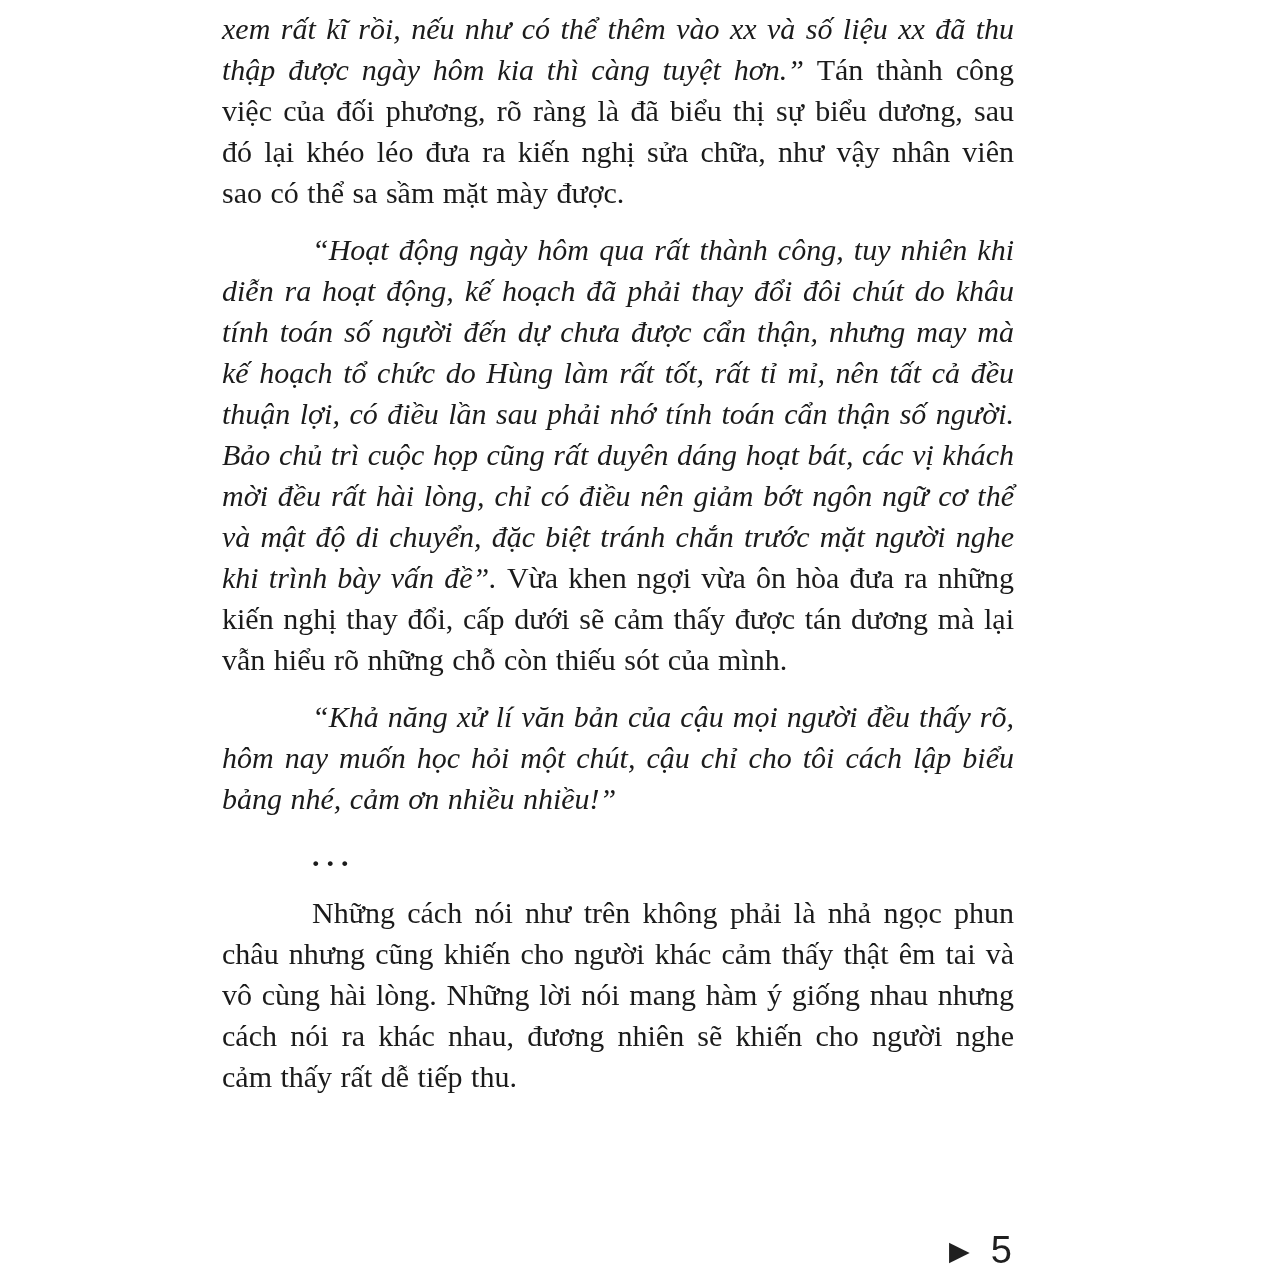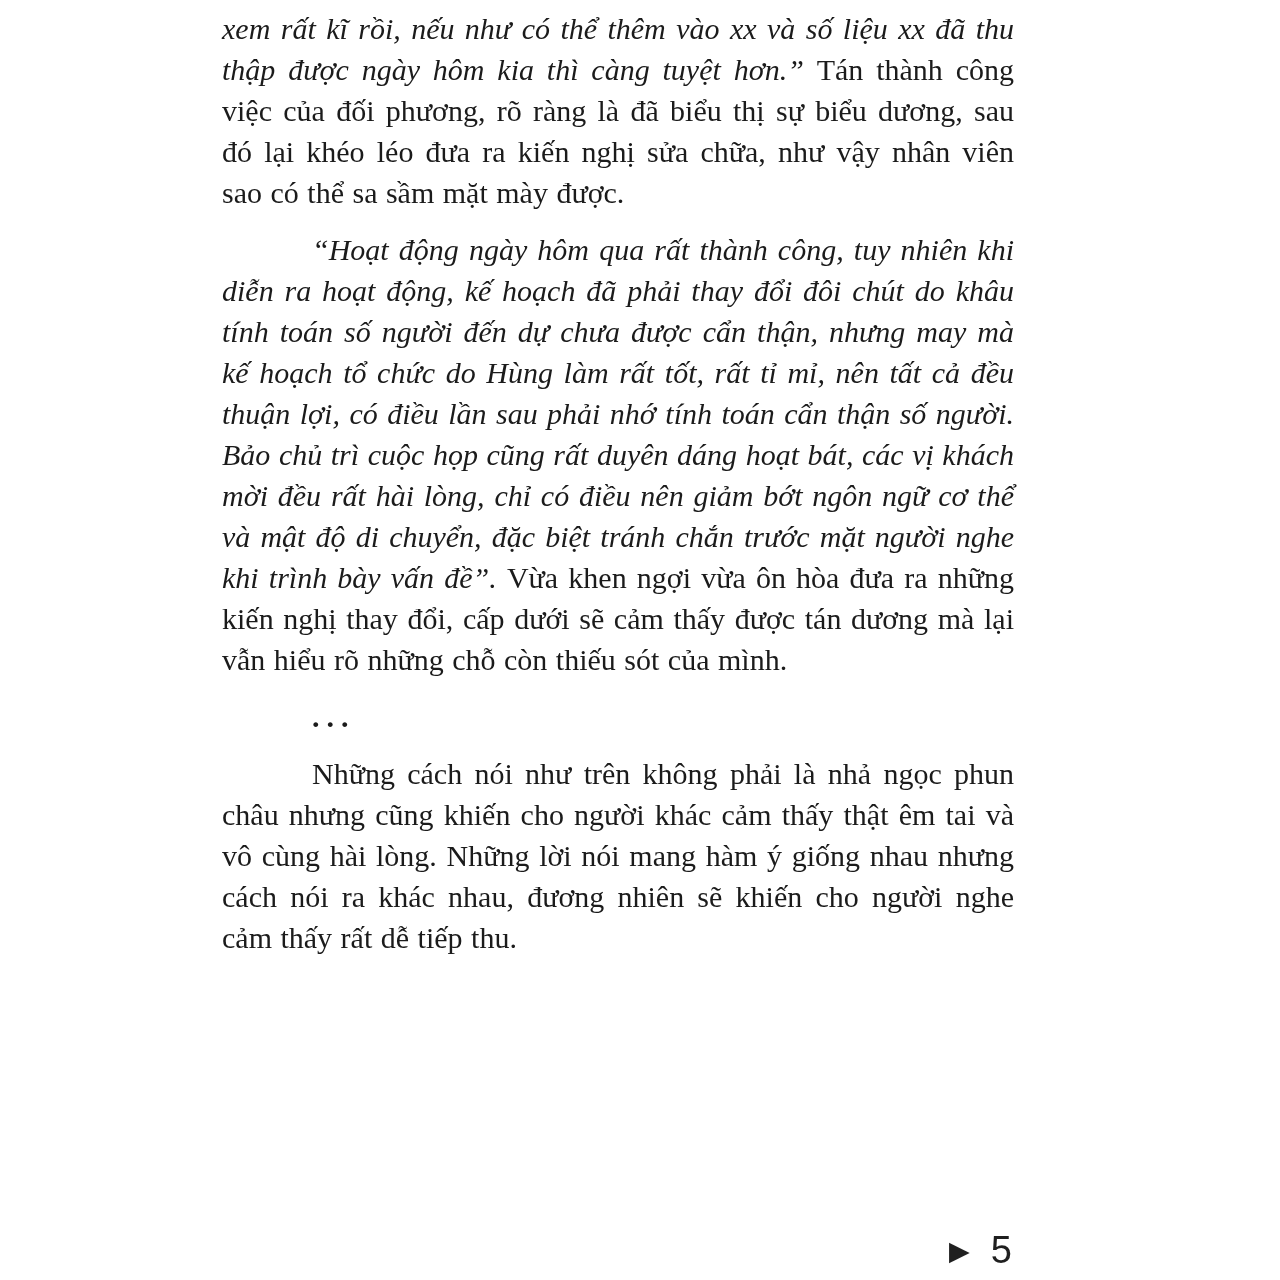--- a/index.html
+++ b/index.html
@@ -72,20 +72,21 @@
 <body>
 
 <div class="page">
 
   <div class="text-column">
 
     <p class="para"><span class="it">xem rất kĩ rồi, nếu như có thể thêm vào xx và số liệu xx đã thu thập được ngày hôm kia thì càng tuyệt hơn.” </span><span>Tán thành công việc của đối phương, rõ ràng là đã biểu thị sự biểu dương, sau đó lại khéo léo đưa ra kiến nghị sửa chữa, như vậy nhân viên sao có thể sa sầm mặt mày được.</span></p>
 
     <p class="para indent"><span class="it">“Hoạt động ngày hôm qua rất thành công, tuy nhiên khi diễn ra hoạt động, kế hoạch đã phải thay đổi đôi chút do khâu tính toán số người đến dự chưa được cẩn thận, nhưng may mà kế hoạch tổ chức do Hùng làm rất tốt, rất tỉ mỉ, nên tất cả đều thuận lợi, có điều lần sau phải nhớ tính toán cẩn thận số người. Bảo chủ trì cuộc họp cũng rất duyên dáng hoạt bát, các vị khách mời đều rất hài lòng, chỉ có điều nên giảm bớt ngôn ngữ cơ thể và mật độ di chuyển, đặc biệt tránh chắn trước mặt người nghe khi trình bày vấn đề”. </span><span>Vừa khen ngợi vừa ôn hòa đưa ra những kiến nghị thay đổi, cấp dưới sẽ cảm thấy được tán dương mà lại vẫn hiểu rõ những chỗ còn thiếu sót của mình.</span></p>
 
+    <p class="para indent"><span class="it">“Khả năng xử lí văn bản của cậu mọi người đều thấy rõ, hôm nay muốn học hỏi một chút, cậu chỉ cho tôi cách lập biểu bảng nhé, cảm ơn nhiều nhiều!”</span></p>
 
     <p class="para indent ellipsis-line"><span>...</span></p>
 
     <p class="para indent"><span>Những cách nói như trên không phải là nhả ngọc phun châu nhưng cũng khiến cho người khác cảm thấy thật êm tai và vô cùng hài lòng. Những lời nói mang hàm ý giống nhau nhưng cách nói ra khác nhau, đương nhiên sẽ khiến cho người nghe cảm thấy rất dễ tiếp thu.</span></p>
 
   </div>
 
   <div class="page-footer">
     <span class="page-marker">▶</span>
     <span class="page-number">5</span>

